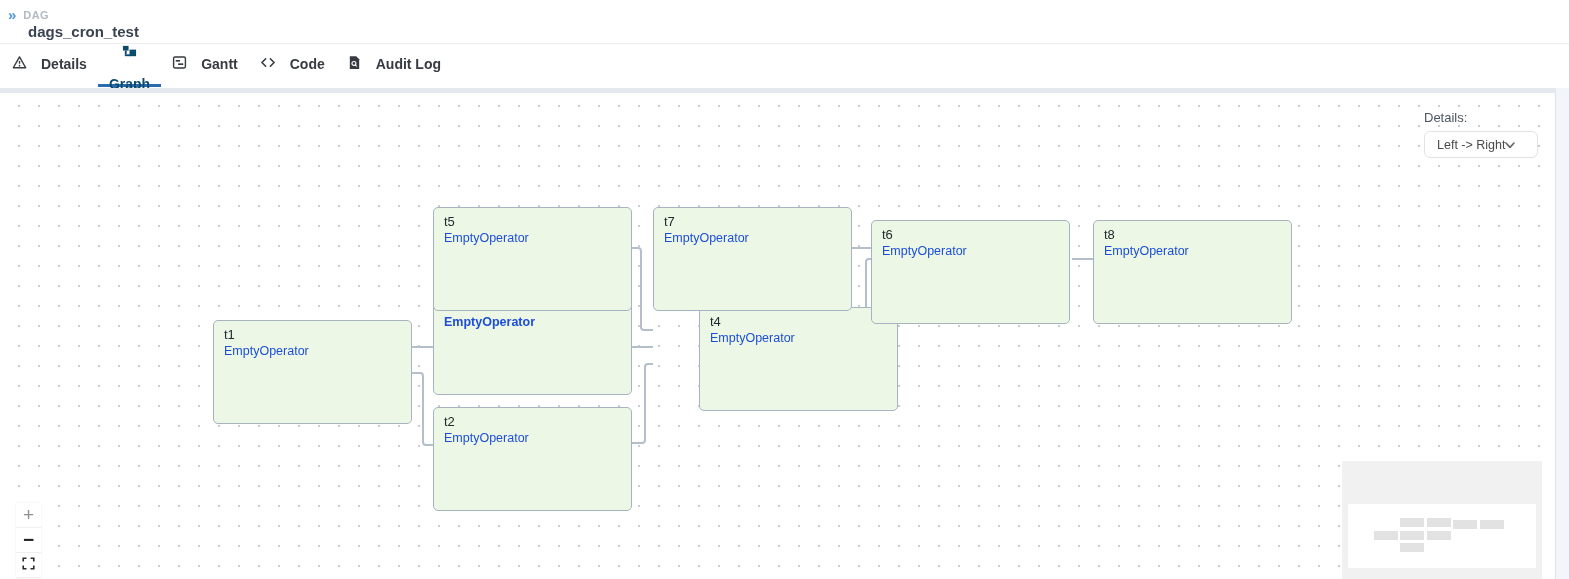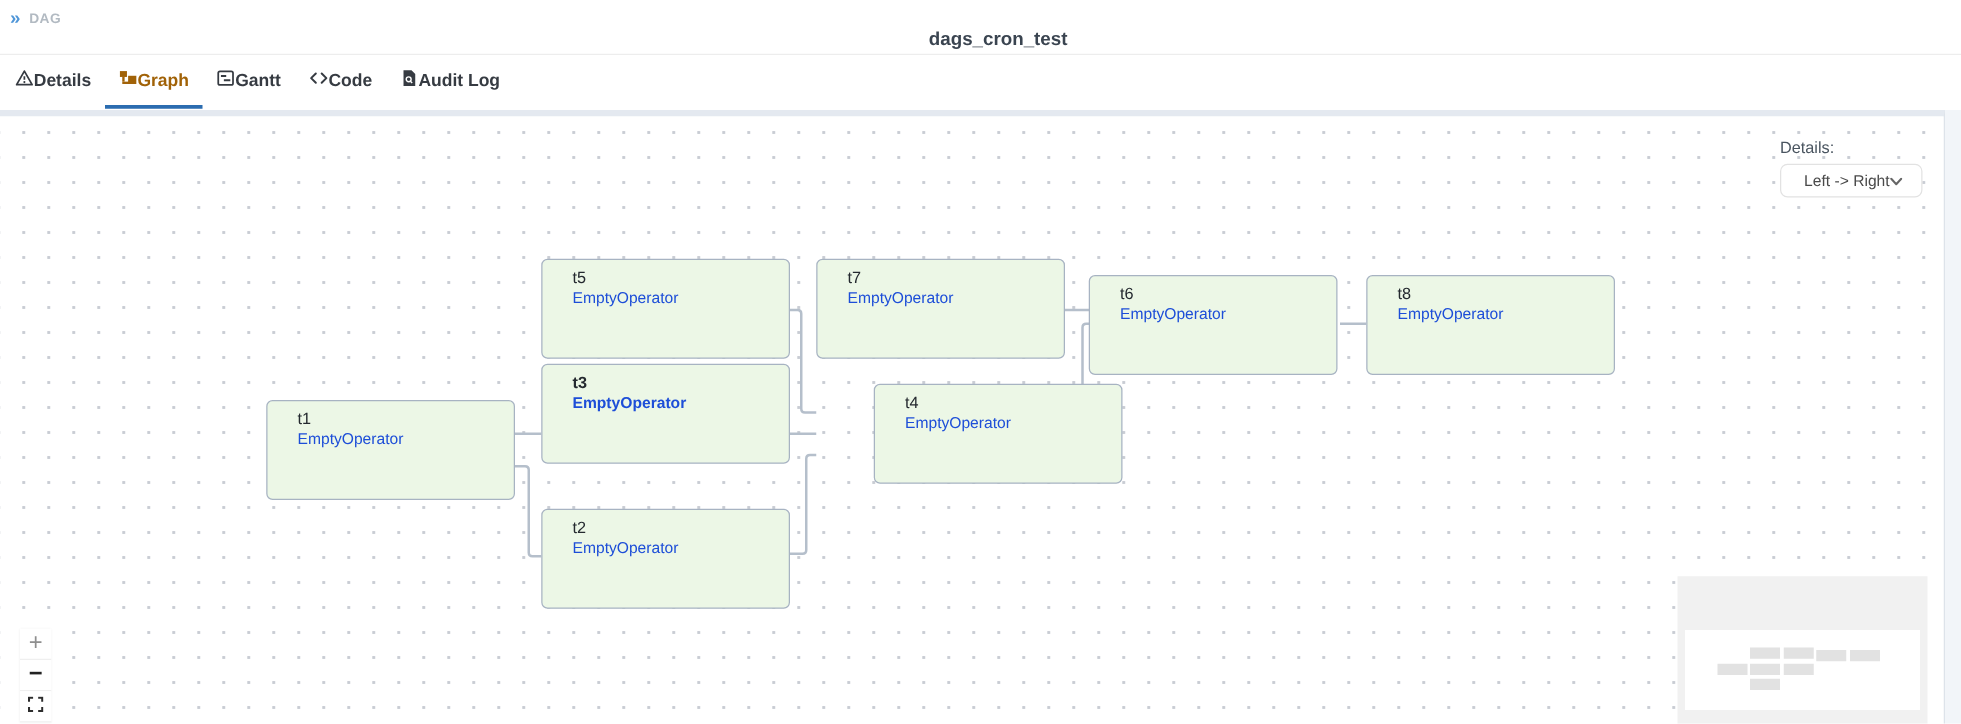--- a/index.html
+++ b/index.html
@@ -5,51 +5,51 @@
   * { margin:0; padding:0; box-sizing:border-box; }
   html,body { width:1569px; height:579px; overflow:hidden; background:#fff;
               font-family:"Liberation Sans", sans-serif; }
   .app { position:relative; width:1569px; height:579px; }
 
   
   .hdr { height:44px; border-bottom:1px solid #ededed; padding:7px 0 0 8px; }
   .crumb-row { display:flex; align-items:center; gap:7px; height:15px; }
   .crumbs-icon { color:#4f96d8; font-size:15px; font-weight:bold; line-height:13px; cursor:pointer; }
   .crumb-label { font-size:11px; color:#b2bac2; letter-spacing:.4px; font-weight:bold; }
-  .dag-title { margin-left:20px; font-size:15px; font-weight:bold; color:#3a4450; margin-top:1px;text-align:center; }
+  .dag-title { margin-left:20px; font-size:15px; font-weight:bold; color:#3a4450; margin-top:1px; }
 
   
   .tabs { display:flex; height:43px; align-items:stretch; padding-left:1px; }
-  .tab { display:flex; align-items:center; gap:0; padding:0 11px; border:none; background:none;
+  .tab { display:flex; align-items:center; gap:14px; padding:0 11px; border:none; background:none;
          font-family:inherit; font-size:14px; font-weight:bold; color:#363b42; cursor:pointer;
          border-bottom:3px solid transparent;justify-content:space-between; }
   .tab svg { flex:0 0 auto; }
-  .tab.active { color:#a16207; border-bottom-color:#2b6cb0; }
+  .tab.active { color:#0c4a6e; border-bottom-color:#2b6cb0;flex-direction:column; }
 
   
   .graph-panel { position:absolute; left:0; top:88px; width:1556px; height:491px;
                  border-top:5px solid #e4e9f0; border-right:1px solid #dde3ea;
                  background:#fff; overflow:hidden;
                  background-image:radial-gradient(circle, #c9cdd4 1.1px, transparent 1.4px);
                  background-size:20px 20px; background-position:9px 3px; }
   .gutter { position:absolute; right:0; top:88px; width:13px; height:491px; background:#f2f5f9; }
 
   .edges { position:absolute; left:0; top:0; }
   .edges path { stroke:#b5bfcb; stroke-width:2; fill:none; }
 
-  .node { position:absolute; width:199px; height:80px; background:#ecf7e6;
-          border:1.5px solid #a7b3c2; border-radius:5px; padding:5px 24px; cursor:pointer; }
+  .node { position:absolute; width:199px; height:104px; background:#ecf7e6;
+          border:1.5px solid #a7b3c2; border-radius:5px; padding:5px 10px; cursor:pointer; }
   .node .nid { font-size:13px; color:#24292f; line-height:17px; }
   .node .nop { font-size:12.5px; color:#1d4ed8; line-height:17px; }
 
   
   .layout-ctl { position:absolute; left:1424px; top:17px; width:114px; }
   .layout-ctl .lbl { font-size:13px; color:#4a5560; margin-bottom:6px; }
   .layout-select { width:114px; height:27px; background:#fff; border:1px solid #e2e2e2;
-                   border-radius:6px; display:flex; align-items:center; justify-content:center;
+                   border-radius:6px; display:flex; align-items:center; justify-content:flex-start;
                    padding:0 9px 0 12px; font-size:12.5px; color:#4a4a4a; cursor:pointer; }
 
   
   .controls { position:absolute; left:16px; top:410px; width:25px; background:#fff;
               box-shadow:0 0 2px rgba(0,0,0,.08); }
   .ctl-btn { width:25px; height:25px; background:#fff; border:none; border-bottom:1px solid #efefef;
              display:flex; align-items:center; justify-content:center; cursor:pointer;
              font-family:inherit; }
   .ctl-btn.zin  { color:#8f8f8f; font-size:19px; }
   .ctl-btn.zout { color:#222; font-size:19px; font-weight:bold; }

